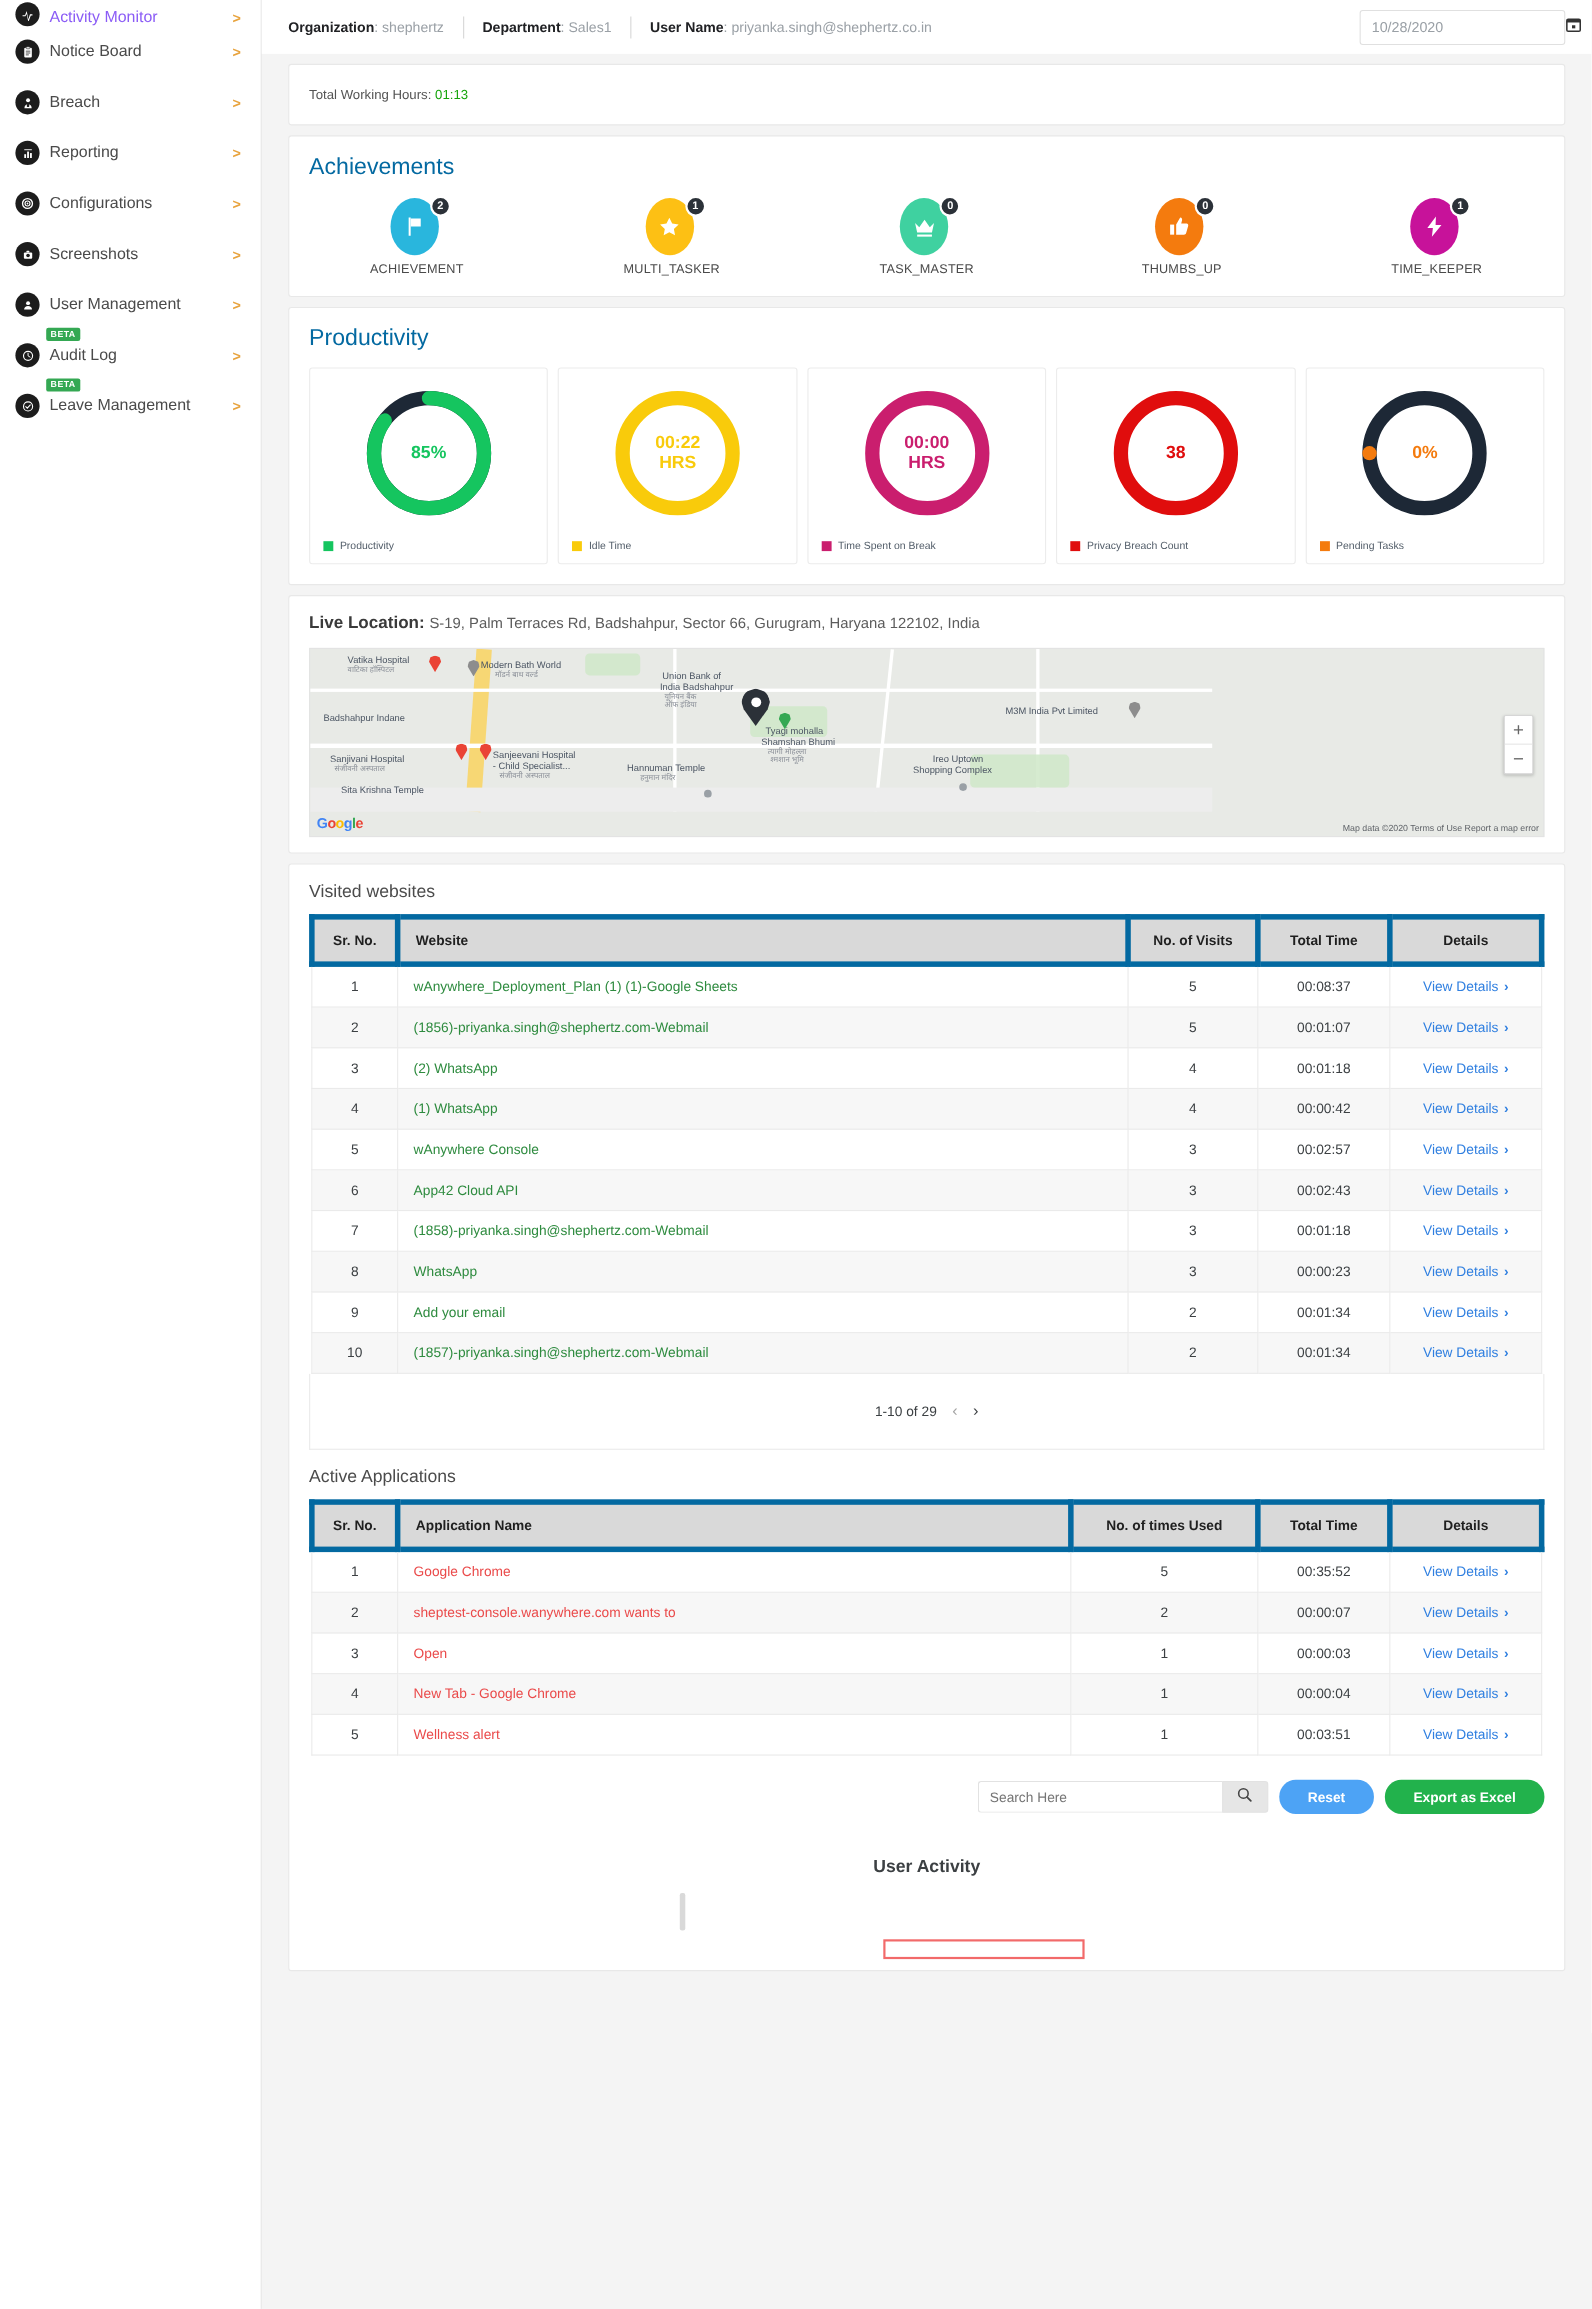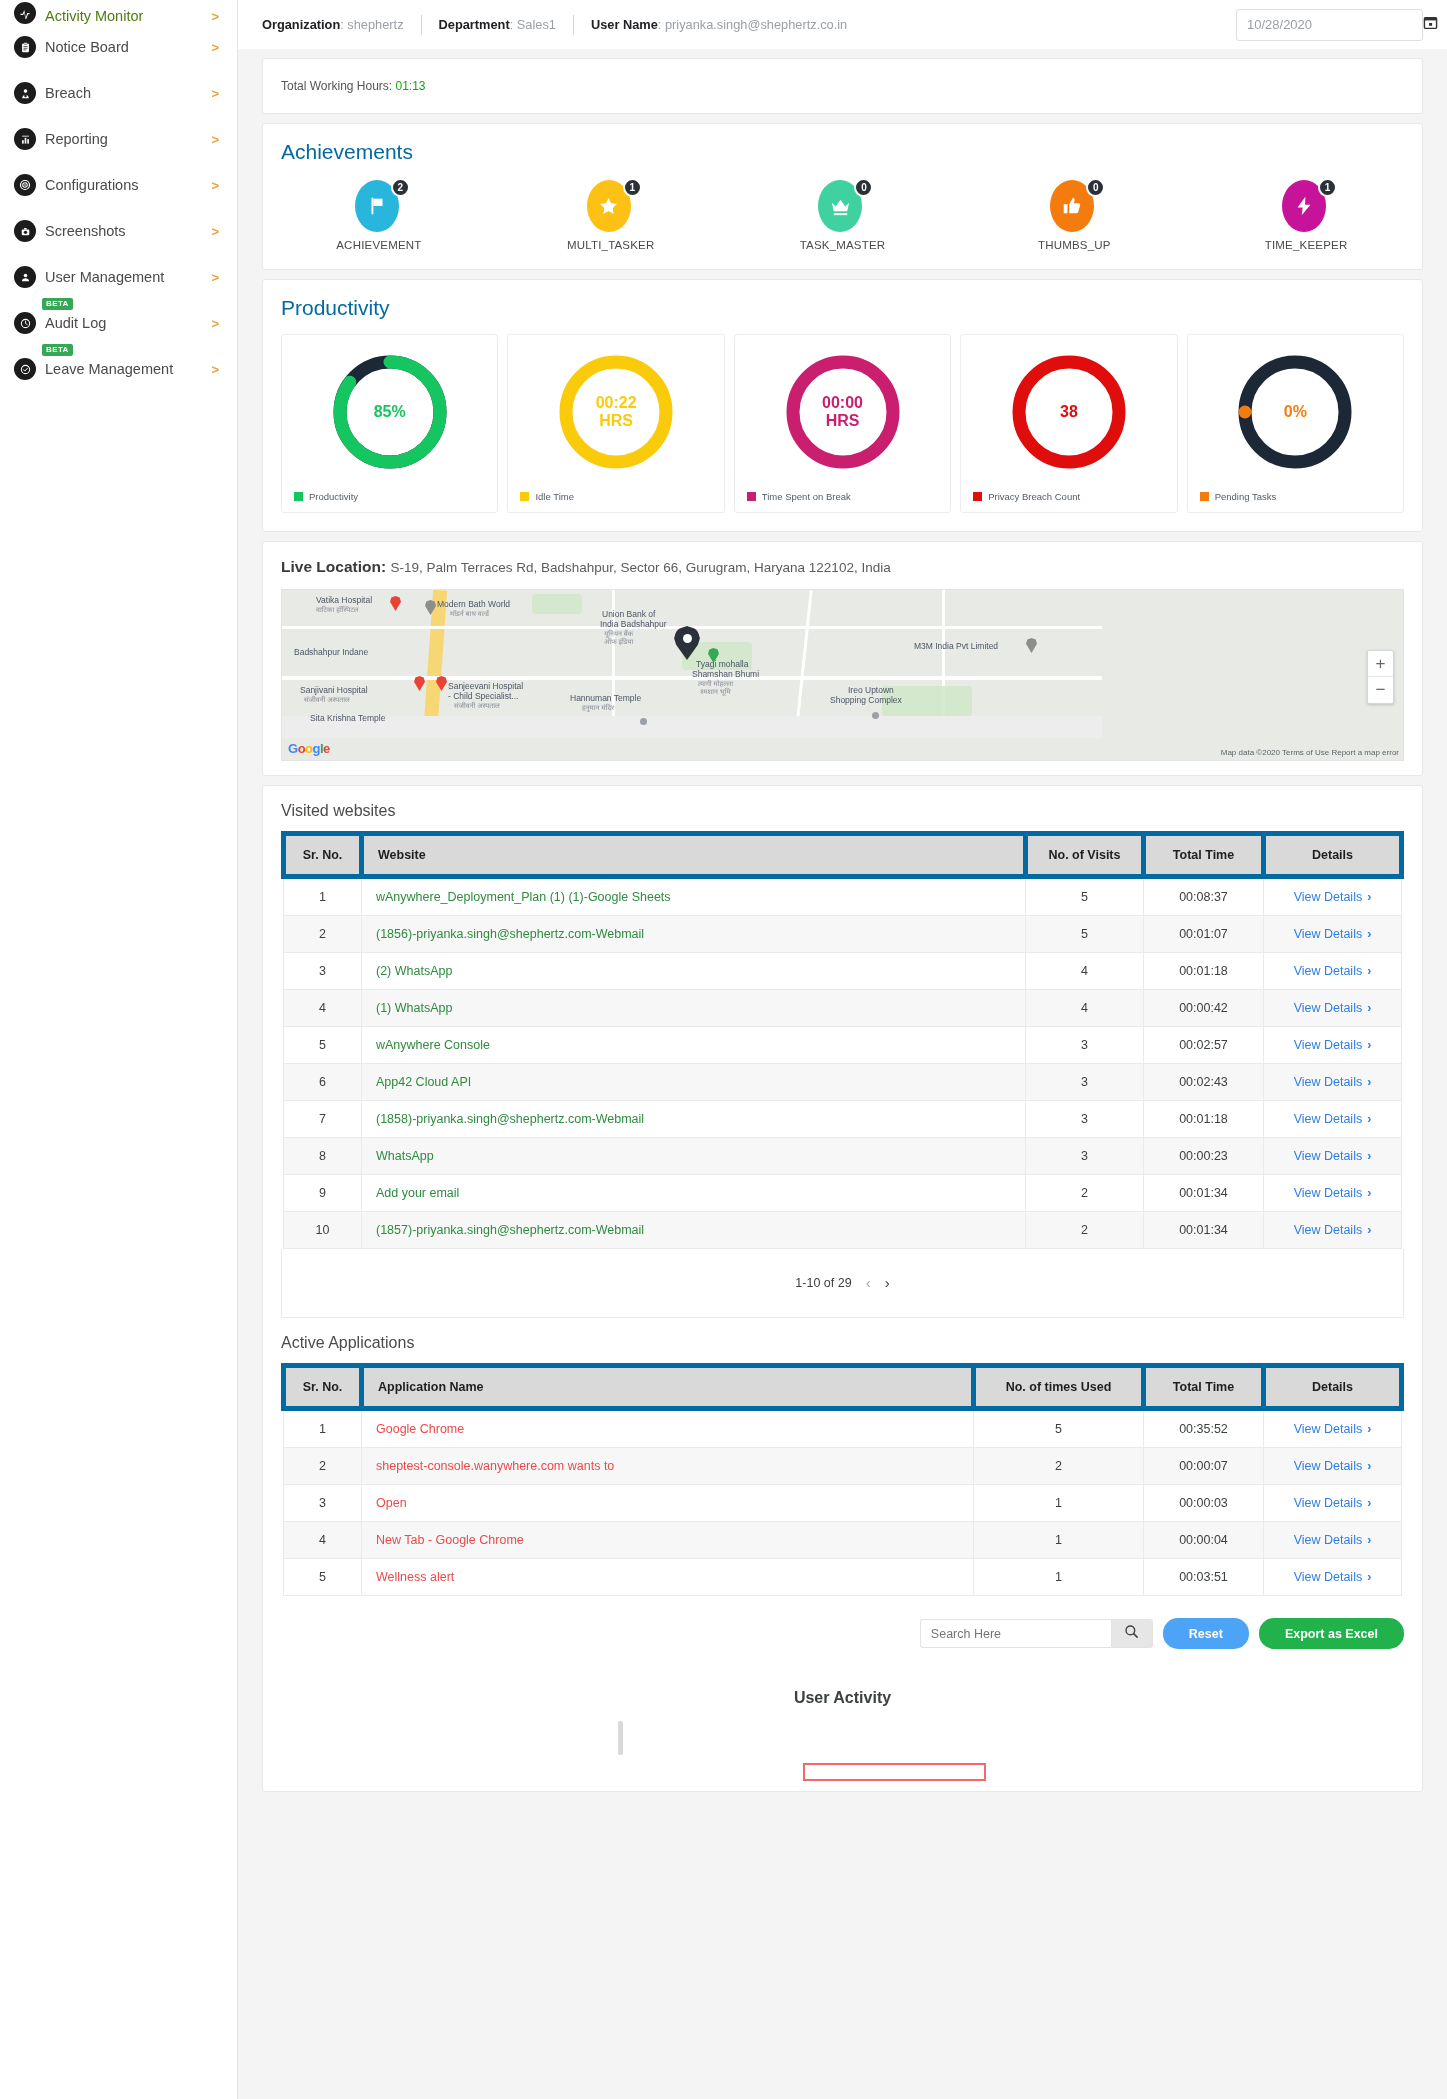--- a/index.html
+++ b/index.html
@@ -57,21 +57,21 @@
     left: 42px; top: -2px;
     background: #34a853;
     color: #fff;
     font-size: 8px;
     font-weight: bold;
     letter-spacing: .4px;
     padding: 1px 4px;
     border-radius: 2px;
     line-height: 1.2;
   }
-  .nav-item.clipped .nav-label { color: #4d7c0f; }
+  .nav-item.clipped .nav-label { color: #8b5cf6; }
 
   
   .main {
     flex: 1 1 auto;
     background: #f4f4f4;
     padding: 0 0 0 0;
     min-width: 0;
   }
   .topbar {
     background: #ffffff;
@@ -275,21 +275,21 @@
   .pager .arr { color: #a5a5a5; font-size: 15px; cursor: pointer; }
   .pager .arr.on { color: #3c4043; }
 
   
   .tools {
     display: flex; align-items: center; justify-content: flex-end;
     gap: 10px; padding: 22px 0 10px 0;
   }
   .search-grp { display: flex; align-items: center; }
   .search-grp input {
-    width: 191px; height: 29px;
+    width: 222px; height: 29px;
     border: 1px solid #e2e2e2; border-right: none;
     border-radius: 3px 0 0 3px;
     padding: 0 10px; font-size: 12.5px; color: #9aa0a6;
     outline: none; font-family: "Liberation Sans", sans-serif;
     background: #fff;
   }
   .search-btn {
     width: 42px; height: 29px;
     background: #e6e6e6; border: 1px solid #e2e2e2;
     border-radius: 0 3px 3px 0;

